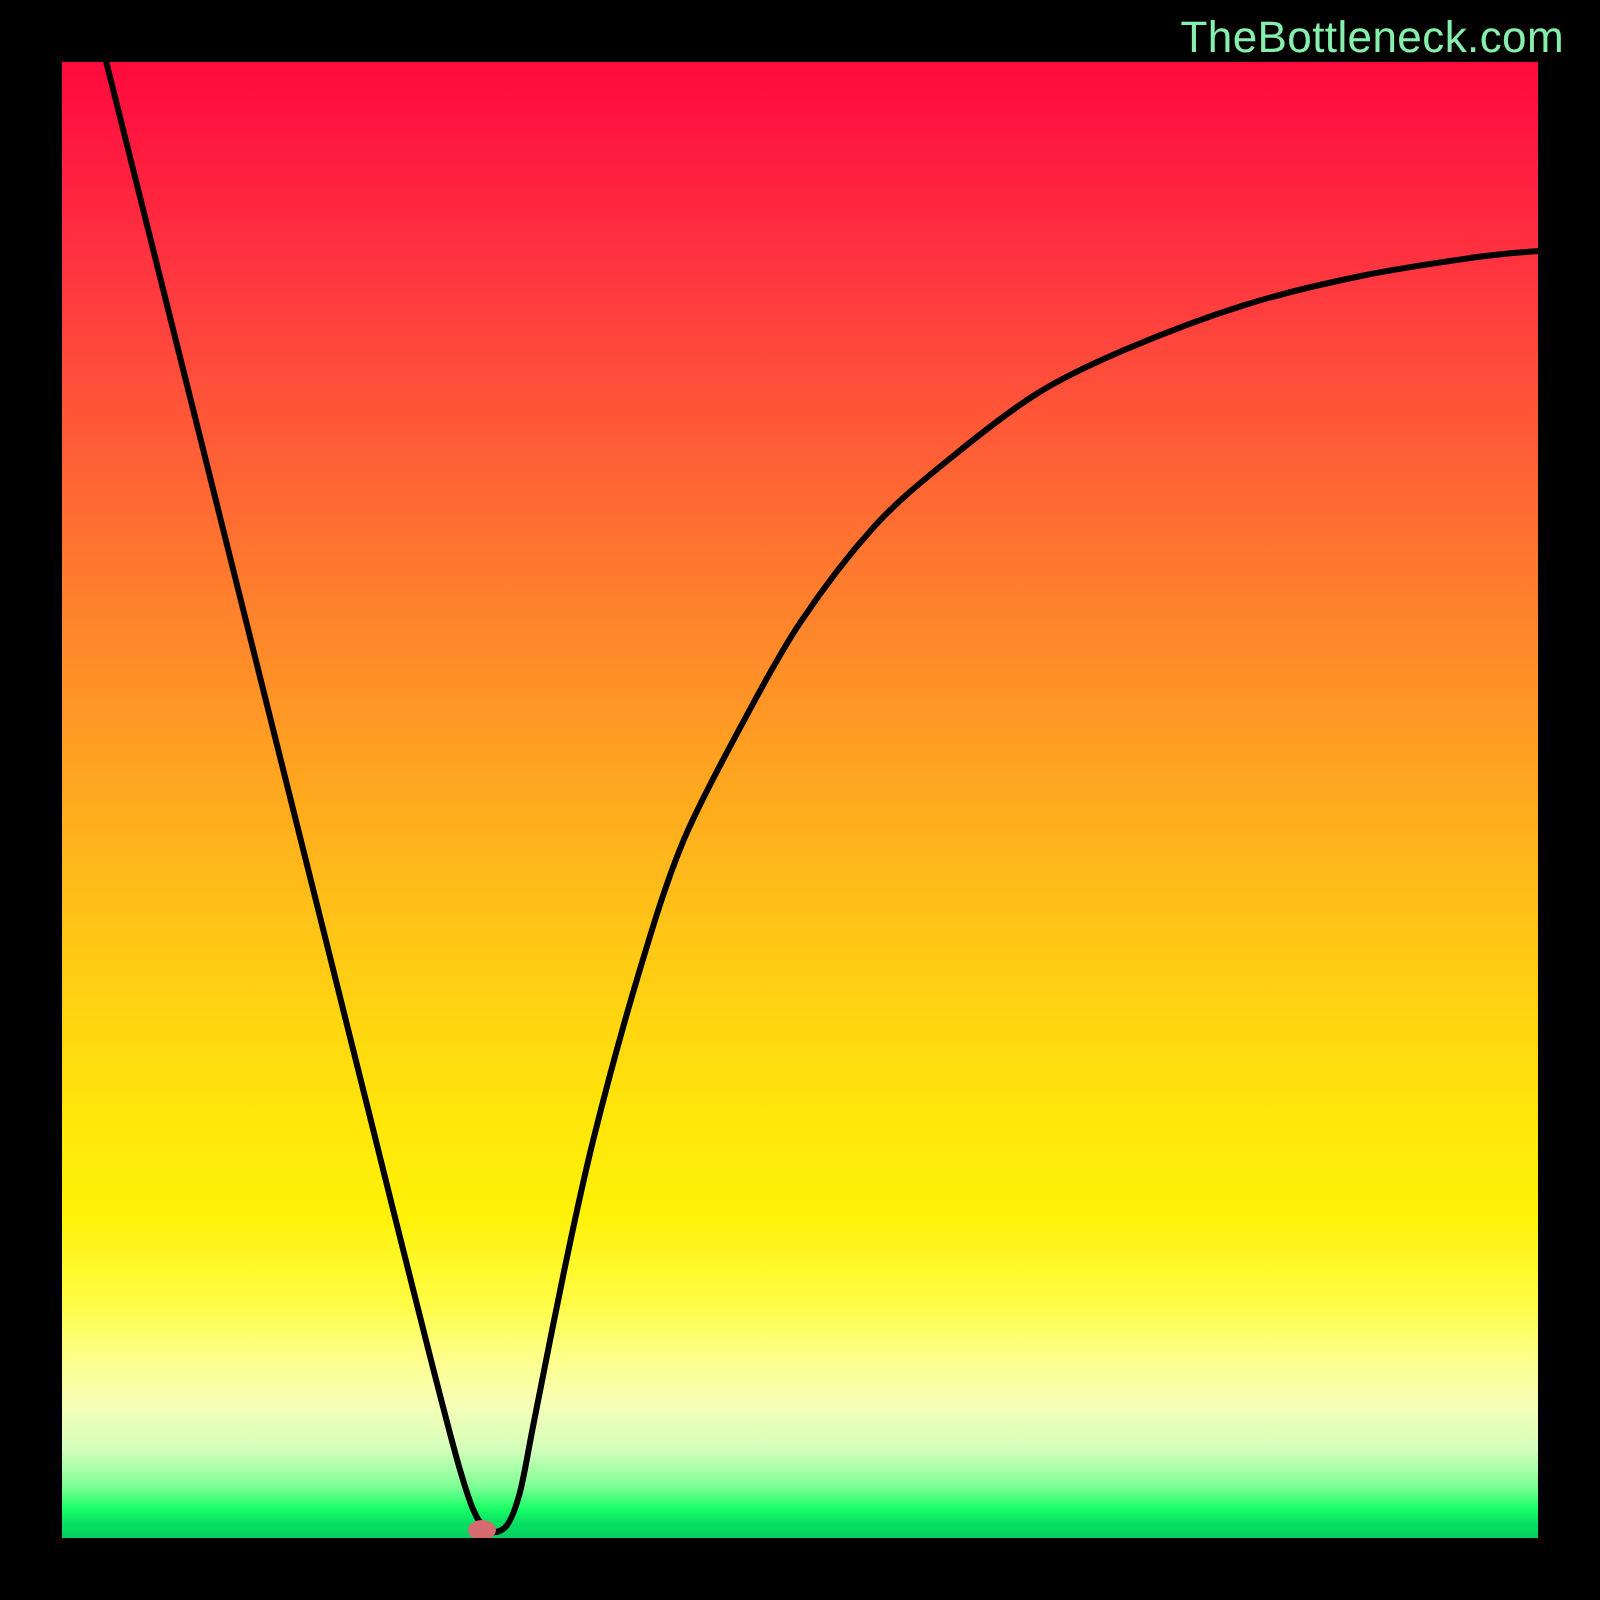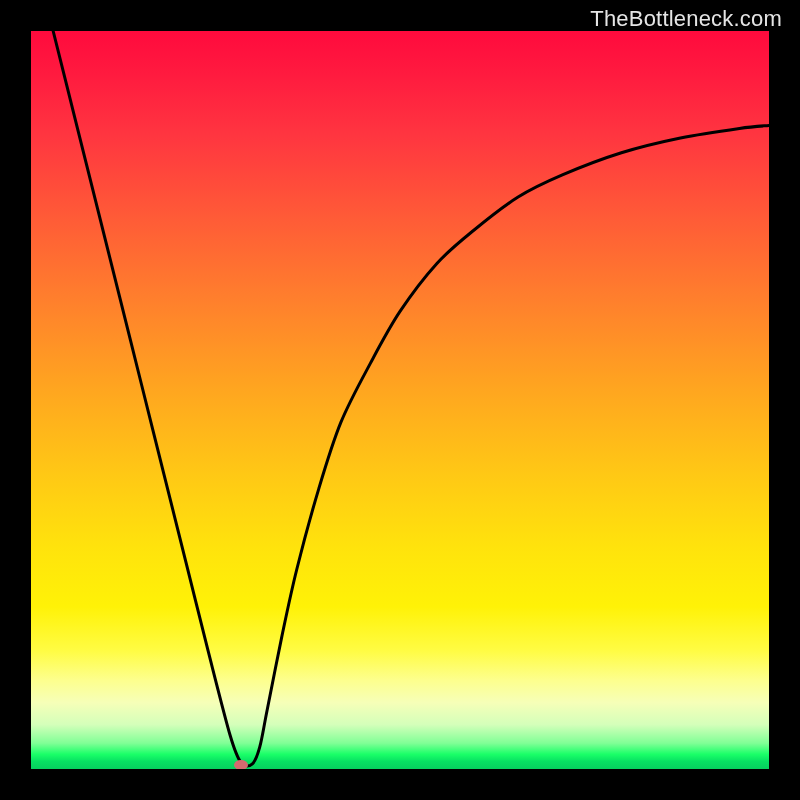--- a/index.html
+++ b/index.html
@@ -50,21 +50,21 @@
   .curve {
     position: absolute;
     inset: 0;
     width: 738px;
     height: 738px;
   }
   .watermark {
     position: absolute;
     top: 6px;
     right: 18px;
-    color: #e5e5e5;
+    color: #86efac;
     font-family: Arial, Helvetica, sans-serif;
     font-size: 22px;
     letter-spacing: 0.2px;
   }
   .dot {
     position: absolute;
     width: 14px;
     height: 10px;
     border-radius: 50%;
     background: #d56a6f;

